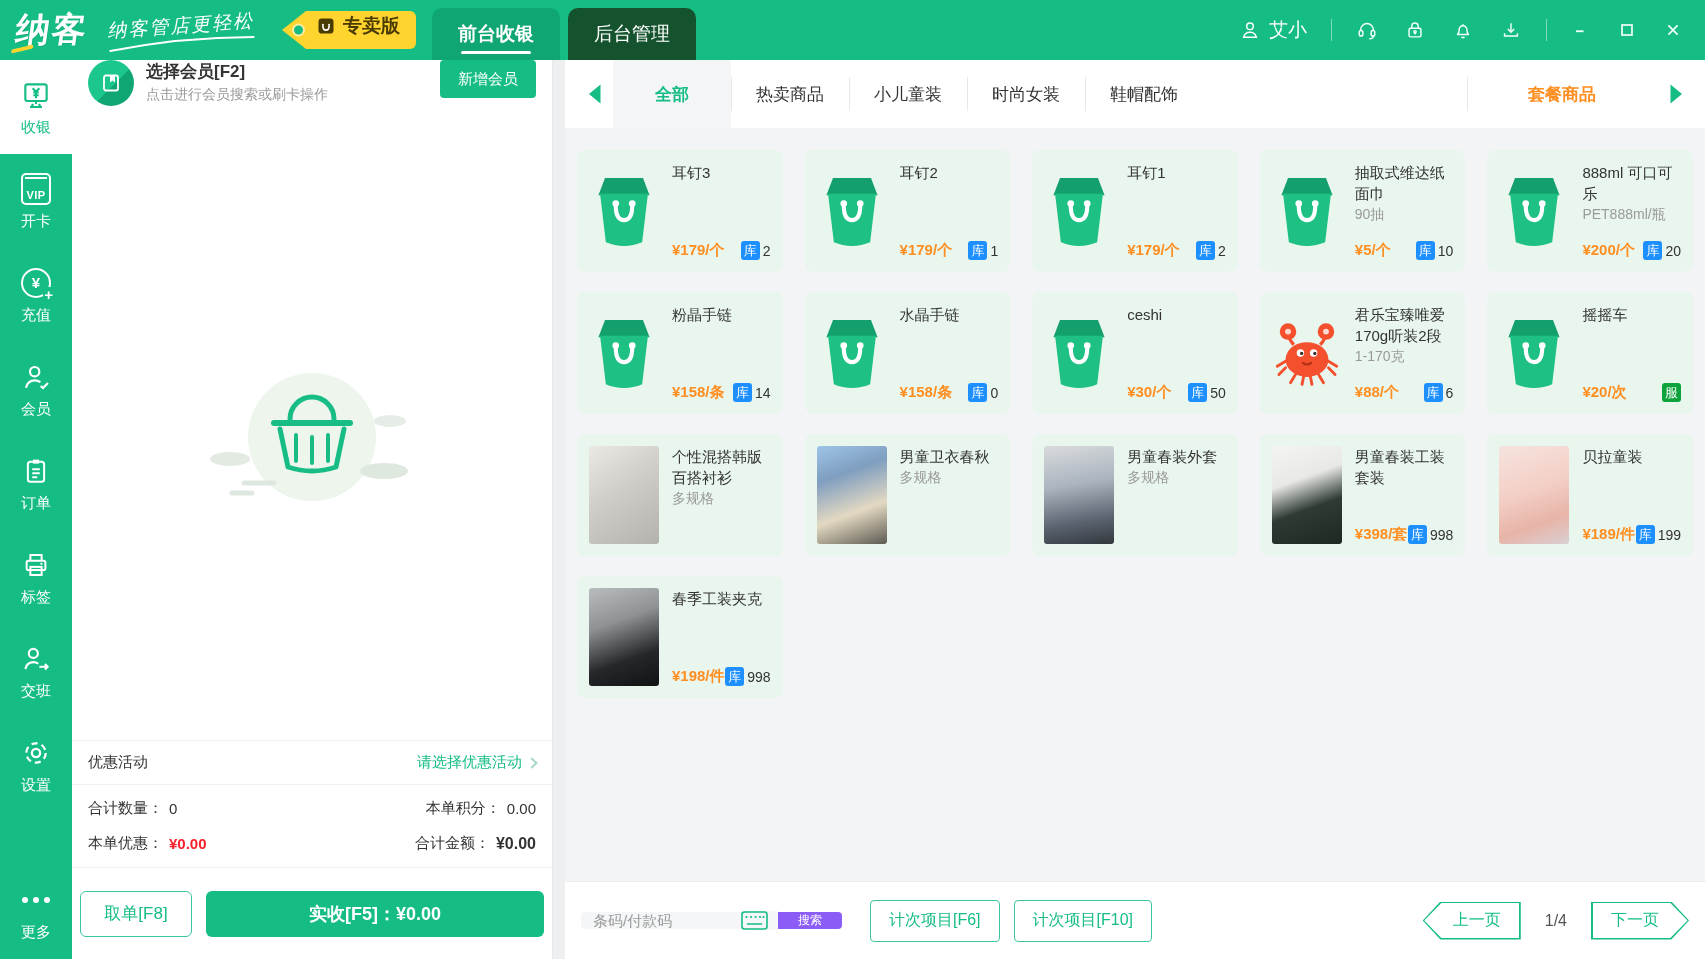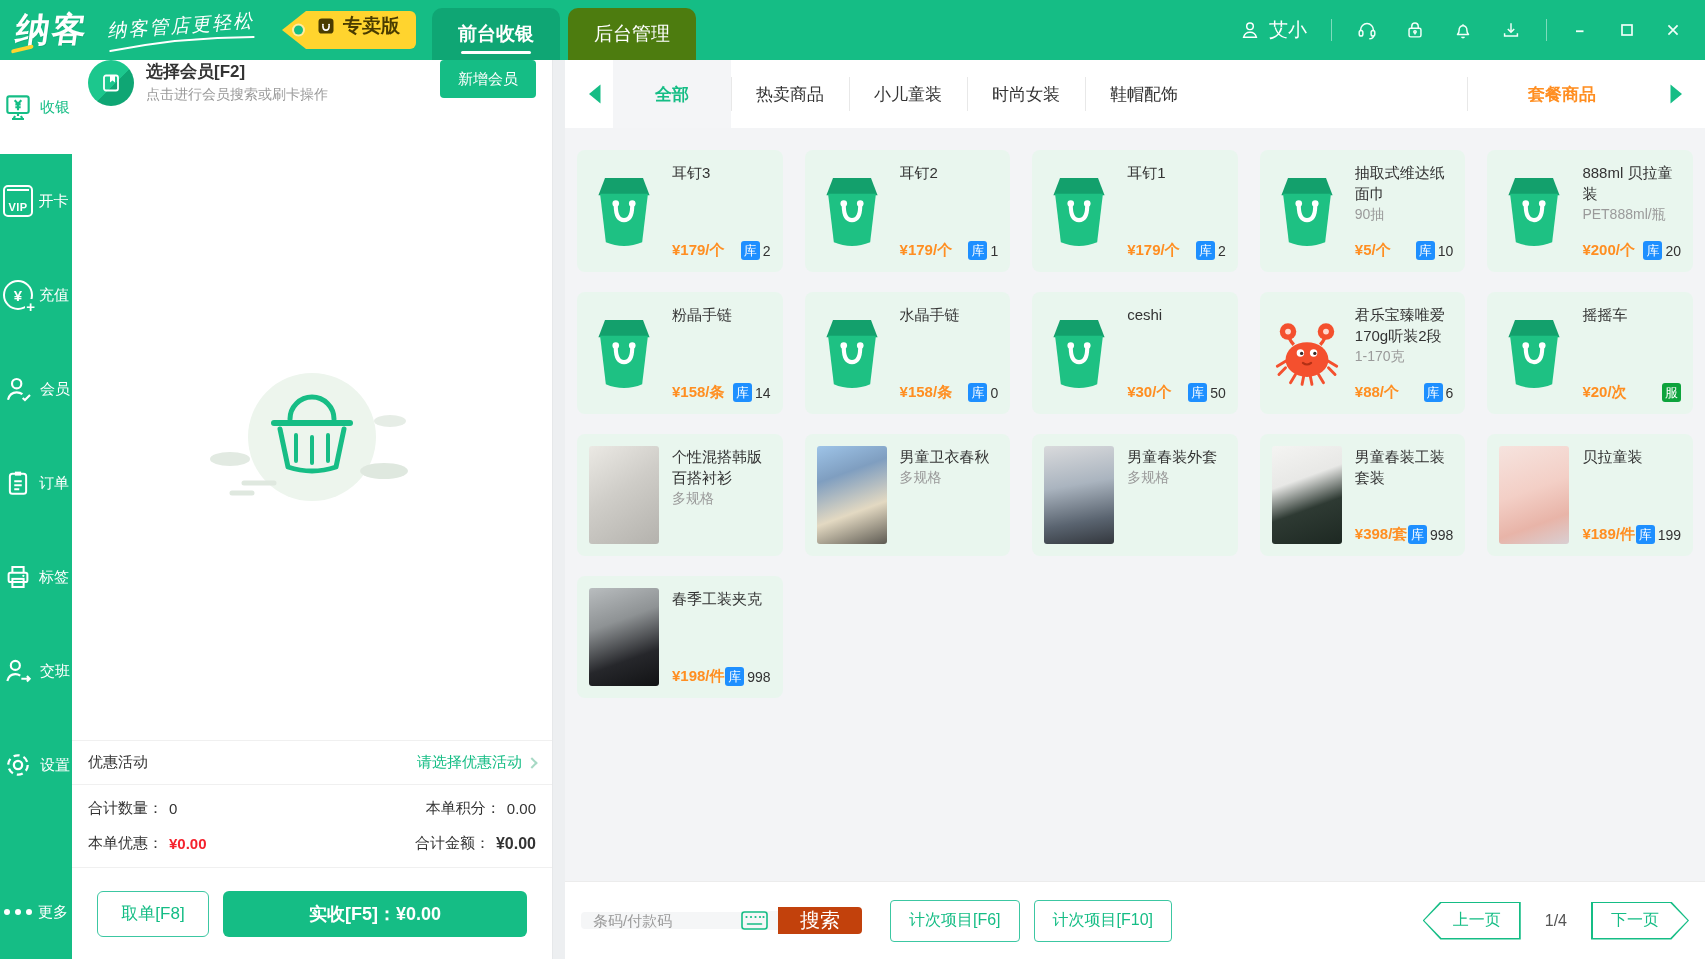--- a/index.html
+++ b/index.html
@@ -12,33 +12,33 @@
   .logo { color:#fff; font-size:34px; font-weight:900; transform:skewX(-8deg); letter-spacing:2px; position:relative; text-shadow:1px 1px 0 rgba(0,0,0,.08); }
   .logo::after { content:""; position:absolute; left:-2px; bottom:2px; width:22px; height:4px; background:#FFD42E; transform:rotate(-14deg); border-radius:2px; }
   .slogan-wrap { margin-left:18px; transform:rotate(-4deg); color:#fff; display:flex; flex-direction:column; align-items:center; }
   .slogan { font-size:19px; font-style:italic; letter-spacing:2px; }
   .edition { margin-left:26px; position:relative; background:#FFD42E; height:38px; border-radius:6px; clip-path:polygon(0 50%, 24px 0, 100% 0, 100% 100%, 24px 100%); display:flex; align-items:center; gap:7px; padding:0 16px 8px 34px; color:#4a3c00; font-weight:bold; font-size:19px; }
   .edition .hole { position:absolute; left:12px; top:50%; transform:translateY(-50%); width:9px; height:9px; border-radius:50%; background:#15BD85; box-shadow:0 0 0 2px rgba(255,255,255,.55); }
   .main-tabs { display:flex; align-items:flex-end; height:60px; margin-left:16px; }
   .main-tab { height:52px; min-width:128px; padding:0 22px; display:flex; align-items:center; justify-content:center; color:#fff; font-size:19px; border-radius:10px 10px 0 0; margin-right:8px; position:relative; cursor:pointer; }
   .main-tab.active { background:#0FA674; font-weight:bold; }
   .main-tab.active::after { content:""; position:absolute; bottom:6px; left:50%; transform:translateX(-50%); width:70px; height:3px; border-radius:2px; background:#fff; }
-  .main-tab.inactive { background:#4d7c0f; }
+  .main-tab.inactive { background:#14532d; }
   .top-right { margin-left:auto; display:flex; align-items:center; gap:24px; padding-right:22px; color:#f2fff9; }
   .user-chip { display:flex; align-items:center; gap:8px; font-size:19px; color:#fff; cursor:pointer; }
   .tb-divider { width:1px; height:22px; background:rgba(255,255,255,.45); }
   .tb-icon { display:flex; align-items:center; cursor:pointer; color:#f2fff9; }
   .win-controls { display:flex; align-items:center; gap:26px; }
 
   
   .body-row { flex:1; display:flex; min-height:0; }
 
   
   .sidebar { width:72px; background:#15BD85; display:flex; flex-direction:column; flex:none; }
-  .side-item { --itembg:#15BD85; height:94px; display:flex; flex-direction:row; align-items:center; justify-content:center; gap:6px; color:#fff; cursor:pointer; flex:none; }
+  .side-item { --itembg:#15BD85; height:94px; display:flex; flex-direction:column; align-items:center; justify-content:center; gap:6px; color:#fff; cursor:pointer; flex:none; }
   .side-item.active { --itembg:#fff; background:#fff; color:#15BD85; }
   .side-item .s-icon { height:34px; display:flex; align-items:center; justify-content:center; }
   .side-label { font-size:15px; }
   .side-spacer { flex:1; }
   .vipbox { display:inline-block; border:2px solid currentColor; border-radius:5px; padding:15px 3px 2px; font-size:11px; font-weight:800; letter-spacing:.5px; line-height:1; position:relative; }
   .vipbox::before { content:""; position:absolute; left:2px; right:2px; top:2px; border-top:2px solid currentColor; }
   .cir { position:relative; width:30px; height:30px; border:2px solid currentColor; border-radius:50%; display:flex; align-items:center; justify-content:center; font-size:15px; font-weight:bold; }
   .cir i { position:absolute; right:-5px; bottom:-6px; font-style:normal; font-size:15px; font-weight:bold; background:var(--itembg); padding:0 1px; line-height:1; }
   .dots { display:flex; gap:5px; }
   .dots i { width:6px; height:6px; border-radius:50%; background:currentColor; }
@@ -52,21 +52,21 @@
   .add-member-btn { margin-left:auto; background:#15BD85; color:#fff; border:none; border-radius:4px; height:38px; padding:0 18px; font-size:15px; cursor:pointer; font-family:inherit; }
   .cart-empty { flex:1; display:flex; align-items:center; justify-content:center; }
   .promo-row { height:44px; flex:none; border-top:1px solid #f0f0f0; display:flex; align-items:center; padding:0 16px; font-size:15px; color:#333; }
   .promo-link { margin-left:auto; color:#15BD85; display:flex; align-items:center; gap:6px; cursor:pointer; }
   .chev { width:8px; height:8px; border-top:2px solid #a7d9c5; border-right:2px solid #a7d9c5; transform:rotate(45deg); }
   .totals { flex:none; border-top:1px solid #f0f0f0; padding:14px 16px; display:grid; grid-template-columns:1fr 1fr; row-gap:16px; font-size:15px; color:#333; }
   .t-cell { display:flex; align-items:center; gap:6px; }
   .t-right { justify-content:flex-end; }
   .val-red { color:#F5222D; font-weight:bold; }
   .val-bold { color:#333; font-weight:bold; font-size:16px; }
-  .cart-actions { flex:none; height:92px; border-top:1px solid #f0f0f0; display:flex; align-items:center; gap:14px; padding:0 25px;justify-content:center; }
+  .cart-actions { flex:none; height:92px; border-top:1px solid #f0f0f0; display:flex; align-items:center; gap:14px; padding:0 8px;justify-content:center; }
   .take-btn { width:112px; height:46px; background:#fff; border:1px solid #3cc7a2; border-radius:6px; color:#15BD85; font-size:17px; cursor:pointer; font-family:inherit; }
   .pay-btn { flex:1; height:46px; background:#15BD85; border:none; border-radius:6px; color:#fff; font-size:18px; font-weight:bold; cursor:pointer; font-family:inherit; }
 
   .panel-divider { width:12px; background:#edeff1; flex:none; }
 
   
   .goods-panel { flex:1; display:flex; flex-direction:column; background:#f3f4f6; min-width:0; }
   .cat-bar { height:68px; flex:none; background:#fff; display:flex; align-items:stretch; padding:0 10px; }
   .cat-nav { width:38px; display:flex; align-items:center; justify-content:center; cursor:pointer; flex:none; }
   .cat-tab { width:118px; display:flex; align-items:center; justify-content:center; font-size:17px; color:#333; position:relative; cursor:pointer; flex:none; }
@@ -92,21 +92,21 @@
   .photo-boys-street { background:linear-gradient(170deg,#d9dadc 0%,#aab4bf 40%,#5a6470 75%,#33373d 100%); }
   .photo-dark-jacket { background:linear-gradient(160deg,#f4f4f2 0%,#e8e8e6 35%,#2e3a33 62%,#1d2822 100%); }
   .photo-girl-pink { background:linear-gradient(160deg,#f6e3de 0%,#f3cfc6 45%,#e8b4a8 75%,#d9cfd2 100%); }
   .photo-black-jacket { background:linear-gradient(160deg,#b9bdbf 0%,#8e9294 35%,#26272b 70%,#111214 100%); }
 
   .goods-bottom { margin-top:auto; height:78px; flex:none; background:#fff; border-top:1px solid #ececec; display:flex; align-items:center; padding:0 16px; }
   .barcode-group { display:flex; height:42px;align-items:center; }
   .barcode-input { width:160px; background:#f5f6f7; border:none; outline:none; padding:0 6px 0 12px; font-size:15px; color:#333; font-family:inherit; border-radius:4px 0 0 4px; }
   .barcode-input::placeholder { color:#9a9a9a; }
   .kb-wrap { background:#f5f6f7; display:flex; align-items:center; padding-right:10px; cursor:pointer; }
-  .search-btn { width:84px; background:#c2410c; color:#fff; border:none; border-radius:0 4px 4px 0; font-size:20px; cursor:pointer; font-family:inherit; }
+  .search-btn { width:64px; background:#8b5cf6; color:#fff; border:none; border-radius:0 4px 4px 0; font-size:12px; cursor:pointer; font-family:inherit; }
   .outline-btn { height:42px; margin-left:14px; padding:0 18px; background:#fff; border:1px solid #3cc7a2; border-radius:4px; color:#15BD85; font-size:16px; cursor:pointer; font-family:inherit; }
   .outline-btn.first { margin-left:28px; }
   .pager { margin-left:auto; display:flex; align-items:center; gap:24px; }
   .page-indicator { font-size:16px; color:#555; }
   .pg { position:relative; width:98px; height:38px; cursor:pointer; }
   .pg .s1 { position:absolute; inset:0; background:#15BD85; }
   .pg .s2 { position:absolute; inset:1.5px; background:#fff; }
   .pg.prev .s1,.pg.prev .s2 { clip-path:polygon(0 50%,18% 0,100% 0,100% 100%,18% 100%); }
   .pg.next .s1,.pg.next .s2 { clip-path:polygon(0 0,82% 0,100% 50%,82% 100%,0 100%); }
   .pg .lbl { position:absolute; inset:0; display:flex; align-items:center; justify-content:center; color:#15BD85; font-size:16px; }
@@ -465,21 +465,21 @@
             <div class="card-img">
               <svg viewBox="0 0 80 96" width="66" height="82">
                 <path d="M17 8h46l8 21H9z" fill="#13a06c"></path>
                 <path d="M11 27h58l-7 59c-14 6-30 6-44 0z" fill="#1ec183"></path>
                 <circle cx="30" cy="39" r="4" fill="#fff"></circle>
                 <circle cx="50" cy="39" r="4" fill="#fff"></circle>
                 <path d="M30 41c0 12 4 18 10 18s10-6 10-18" fill="none" stroke="#fff" stroke-width="5" stroke-linecap="round"></path>
               </svg>
             </div>
             <div class="card-info">
-              <div class="card-name">888ml 贝拉童装</div>
+              <div class="card-name">888ml 可口可乐</div>
               <div class="card-spec">PET888ml/瓶</div>
               <div class="card-bottom">
                 <span class="price">¥200/个</span>
                 <span class="stock-badge blue">库</span>
                 <span class="stock-num">20</span>
               </div>
             </div>
           </div>
           <div class="card">
             <div class="card-img">

